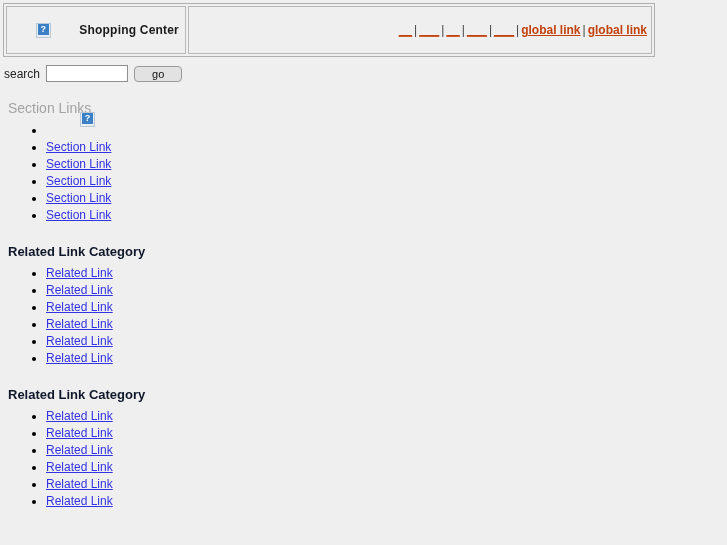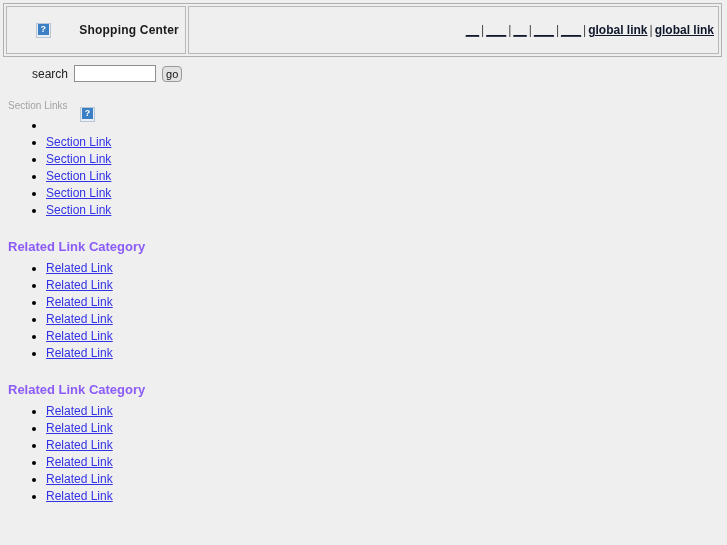--- a/index.html
+++ b/index.html
@@ -18,21 +18,21 @@
   }
 
   a { color: #3232e6; text-decoration: underline; }
 
   
   .header-table {
     border-collapse: separate;
     border-spacing: 2px;
     border: 1px solid #b0b0b0;
     background: #efefef;
-    width: 719px;
+    width: 652px;
     margin: 3px 0 0 3px;
     table-layout: fixed;
   }
   .header-cell {
     border: 1px solid #b8b8b8;
     background: #efefef;
     height: 46px;
     vertical-align: middle;
     padding: 0;
   }
@@ -85,21 +85,21 @@
     text-align: center;
   }
 
   .global-links {
     text-align: right;
     padding-right: 4px;
     font-size: 12px;
     color: #333;
     white-space: nowrap;
   }
-  .global-links a { color: #0f172a; }
+  .global-links a { color: #c2410c; }
   .global-links .sep { color: #444; margin: 0 2px; }
   .global-links .strong-link { font-weight: bold; }
   .dash-link { letter-spacing: 0; }
 
   
   .content { padding: 0 0 0 4px; }
 
   .breadcrumb {
     margin-top: 38px;
     font-size: 12px;
@@ -110,53 +110,53 @@
   .breadcrumb .slash { color: #333; }
   .breadcrumb .gap { display: inline-block; width: 14px; }
 
   .search-row {
     margin-top: 8px;
     display: flex;
     align-items: center;
     gap: 6px;
     font-size: 12px;
   }
-  .search-label { color: #222; margin-left: 28px; }
+  .search-label { color: #222; }
   .search-input {
     width: 76px;
     height: 15px;
     border: 1px solid #8f8f8f;
     background: #ffffff;
     font-family: "Liberation Sans", sans-serif;
     font-size: 12px;
     padding: 0 2px;
     box-sizing: content-box;
   }
   .go-button {
     font-family: "Liberation Sans", sans-serif;
     font-size: 11px;
-    padding: 1px 3px;
+    padding: 1px 17px;
     background: #e2e2e2;
     border: 1px solid #9a9a9a;
     border-radius: 4px;
     color: #111;
     cursor: pointer;
   }
 
   h2.section-title {
-    font-size: 10px;
+    font-size: 14px;
     font-weight: normal;
     color: #a3a3a3;
     margin: 18px 0 0 4px;
   }
 
   h3.cat-title {
     font-size: 13px;
     font-weight: bold;
-    color: #8b5cf6;
+    color: #0f172a;
     margin: 22px 0 0 4px;
   }
 
   ul.link-list {
     margin: 8px 0 0 0;
     padding-left: 38px;
     list-style-type: disc;
   }
   ul.link-list li {
     margin: 4px;

